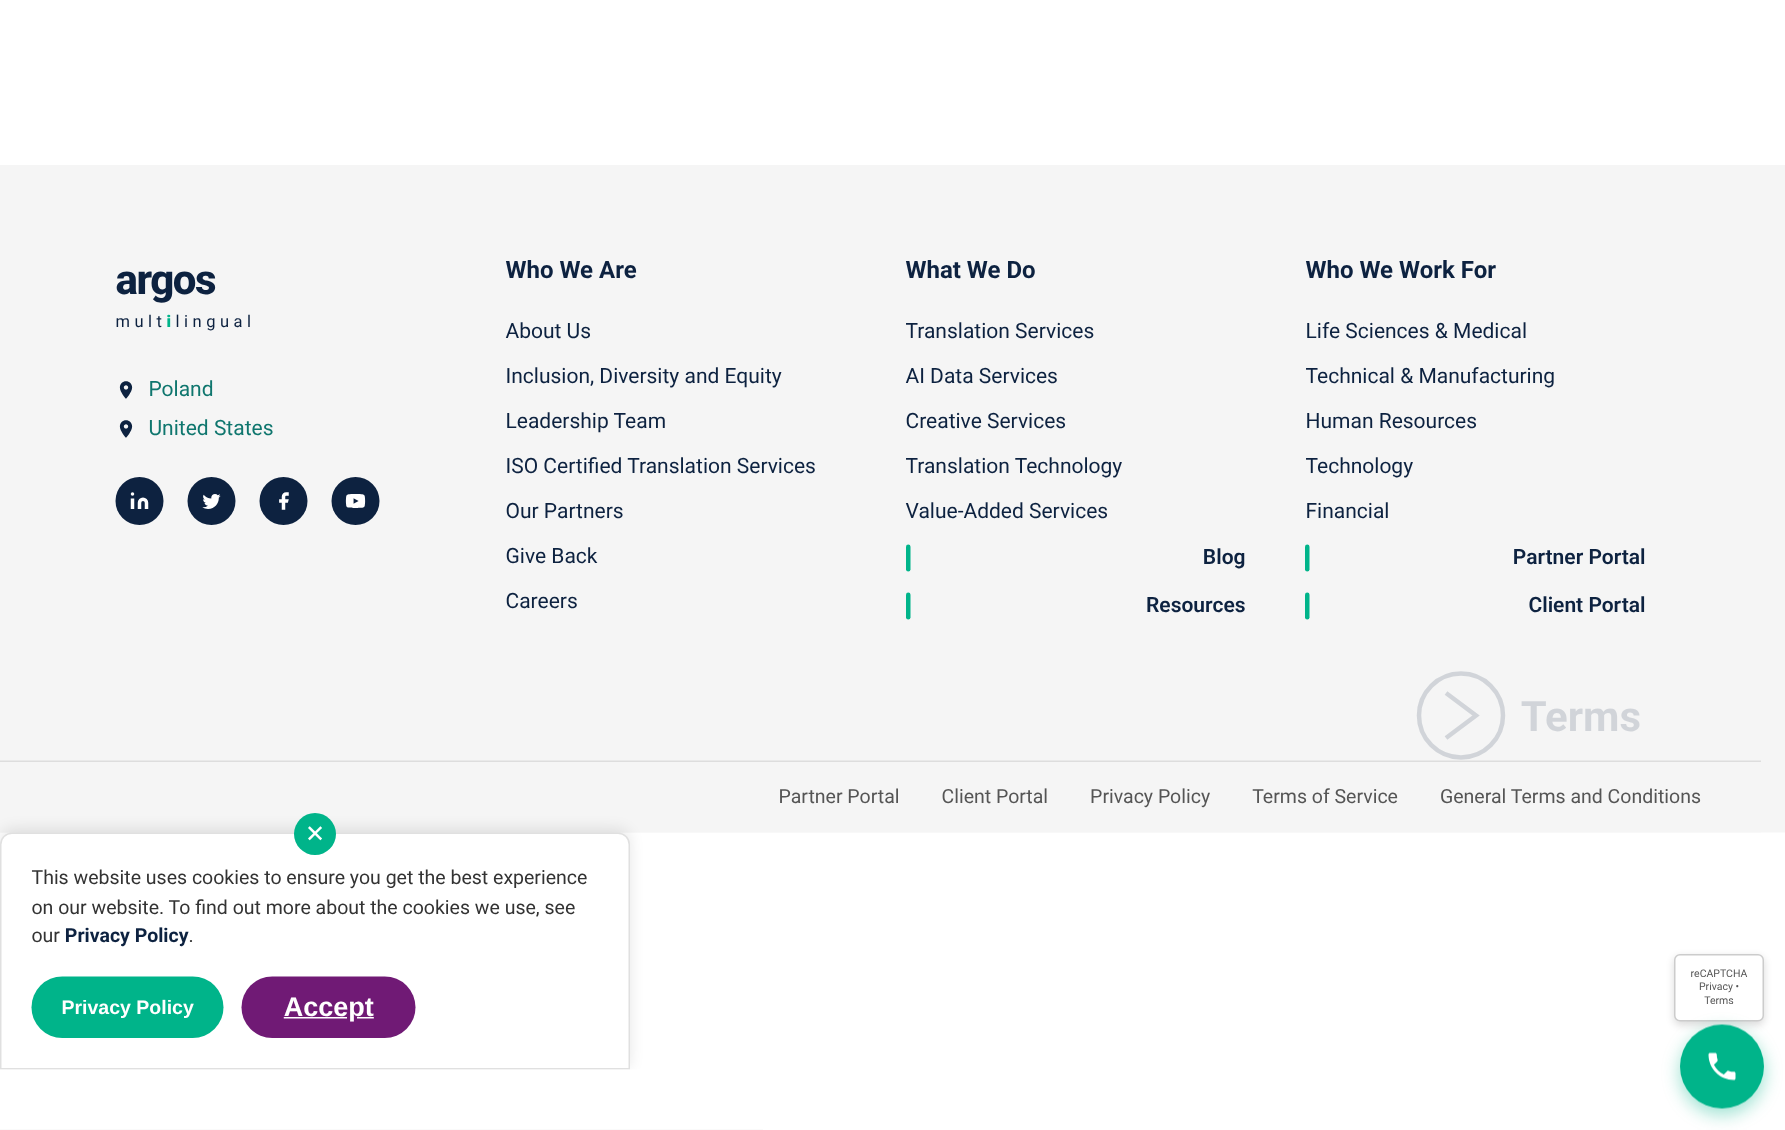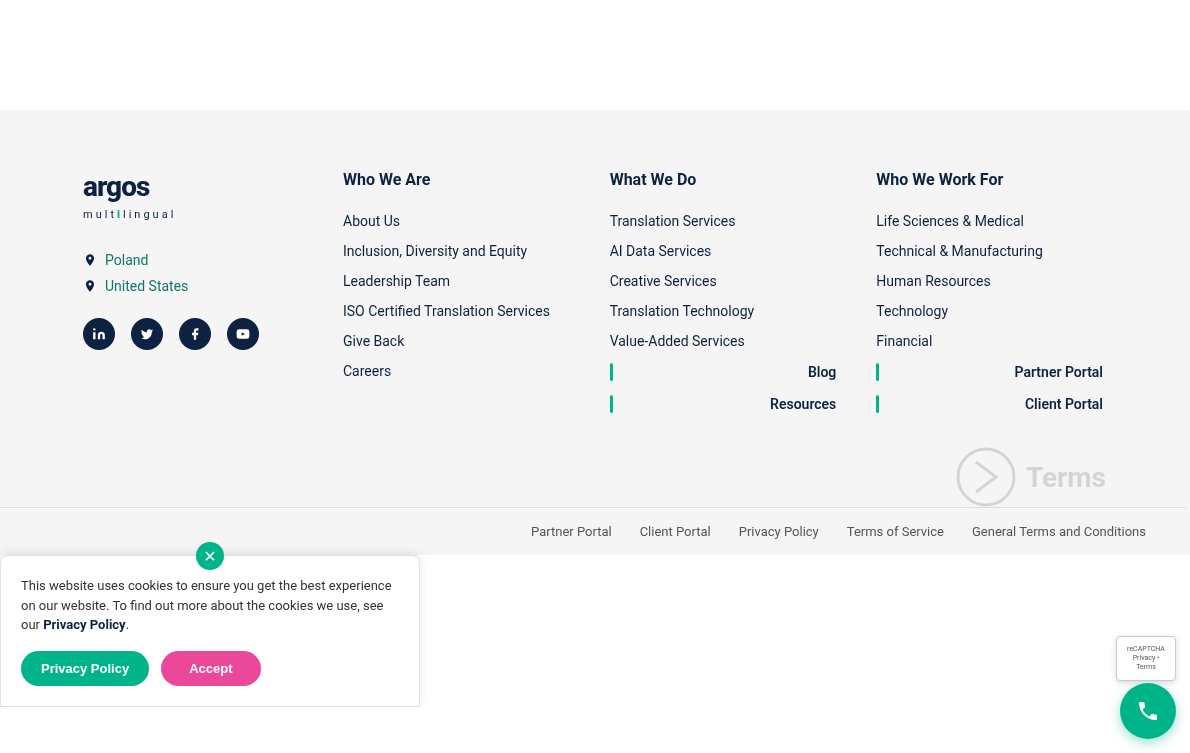--- a/index.html
+++ b/index.html
@@ -1,18 +1,18 @@
 <!DOCTYPE html>
 <html><head>
   <meta charset="utf-8">
   <style>
     * { margin: 0; padding: 0; box-sizing: border-box; }
     body { font-family: -apple-system, BlinkMacSystemFont, 'Segoe UI', Roboto, sans-serif; background: #fff; }
 
-    .footer-area { background: #f5f5f5; padding: 60px 4px 0 0; }
+    .footer-area { background: #f5f5f5; padding: 60px 16px 0 0; }
 
     .footer-inner {
       max-width: 1100px;
       margin: 0 auto;
       padding: 0 40px;
       display: grid;
       grid-template-columns: 220px 1fr 1fr 1fr;
       gap: 40px;
     }
 
@@ -151,28 +151,29 @@
       background: #00b48a;
       color: #fff;
       border: none;
       border-radius: 24px;
       padding: 10px 20px;
       font-size: 13px;
       font-weight: 600;
       cursor: pointer;
     }
     .btn-accept {
-      background: #ec4899;
+      background: #701a75;
       color: #fff;
       border: none;
       border-radius: 24px;
       padding: 10px 28px;
-      font-size: 13px;
+      font-size: 18px;
       font-weight: 600;
       cursor: pointer;
+      text-decoration: underline;
     }
 
     
     .phone-fab {
       position: fixed;
       bottom: 14px;
       right: 14px;
       background: #00b48a;
       color: #fff;
       border-radius: 50%;
@@ -247,20 +248,21 @@
           </a>
         </div>
       </div>
 
       <div id="col-0" class="footer-col">
           <h3>Who We Are</h3>
           <a class="footer-link" href="#">About Us</a>
           <a class="footer-link" href="#">Inclusion, Diversity and Equity</a>
           <a class="footer-link" href="#">Leadership Team</a>
           <a class="footer-link" href="#">ISO Certified Translation Services</a>
+          <a class="footer-link" href="#">Our Partners</a>
           <a class="footer-link" href="#">Give Back</a>
           <a class="footer-link" href="#">Careers</a>
         </div>
       <div id="col-1" class="footer-col">
           <h3>What We Do</h3>
           <a class="footer-link" href="#">Translation Services</a>
           <a class="footer-link" href="#">AI Data Services</a>
           <a class="footer-link" href="#">Creative Services</a>
           <a class="footer-link" href="#">Translation Technology</a>
           <a class="footer-link" href="#">Value-Added Services</a>

